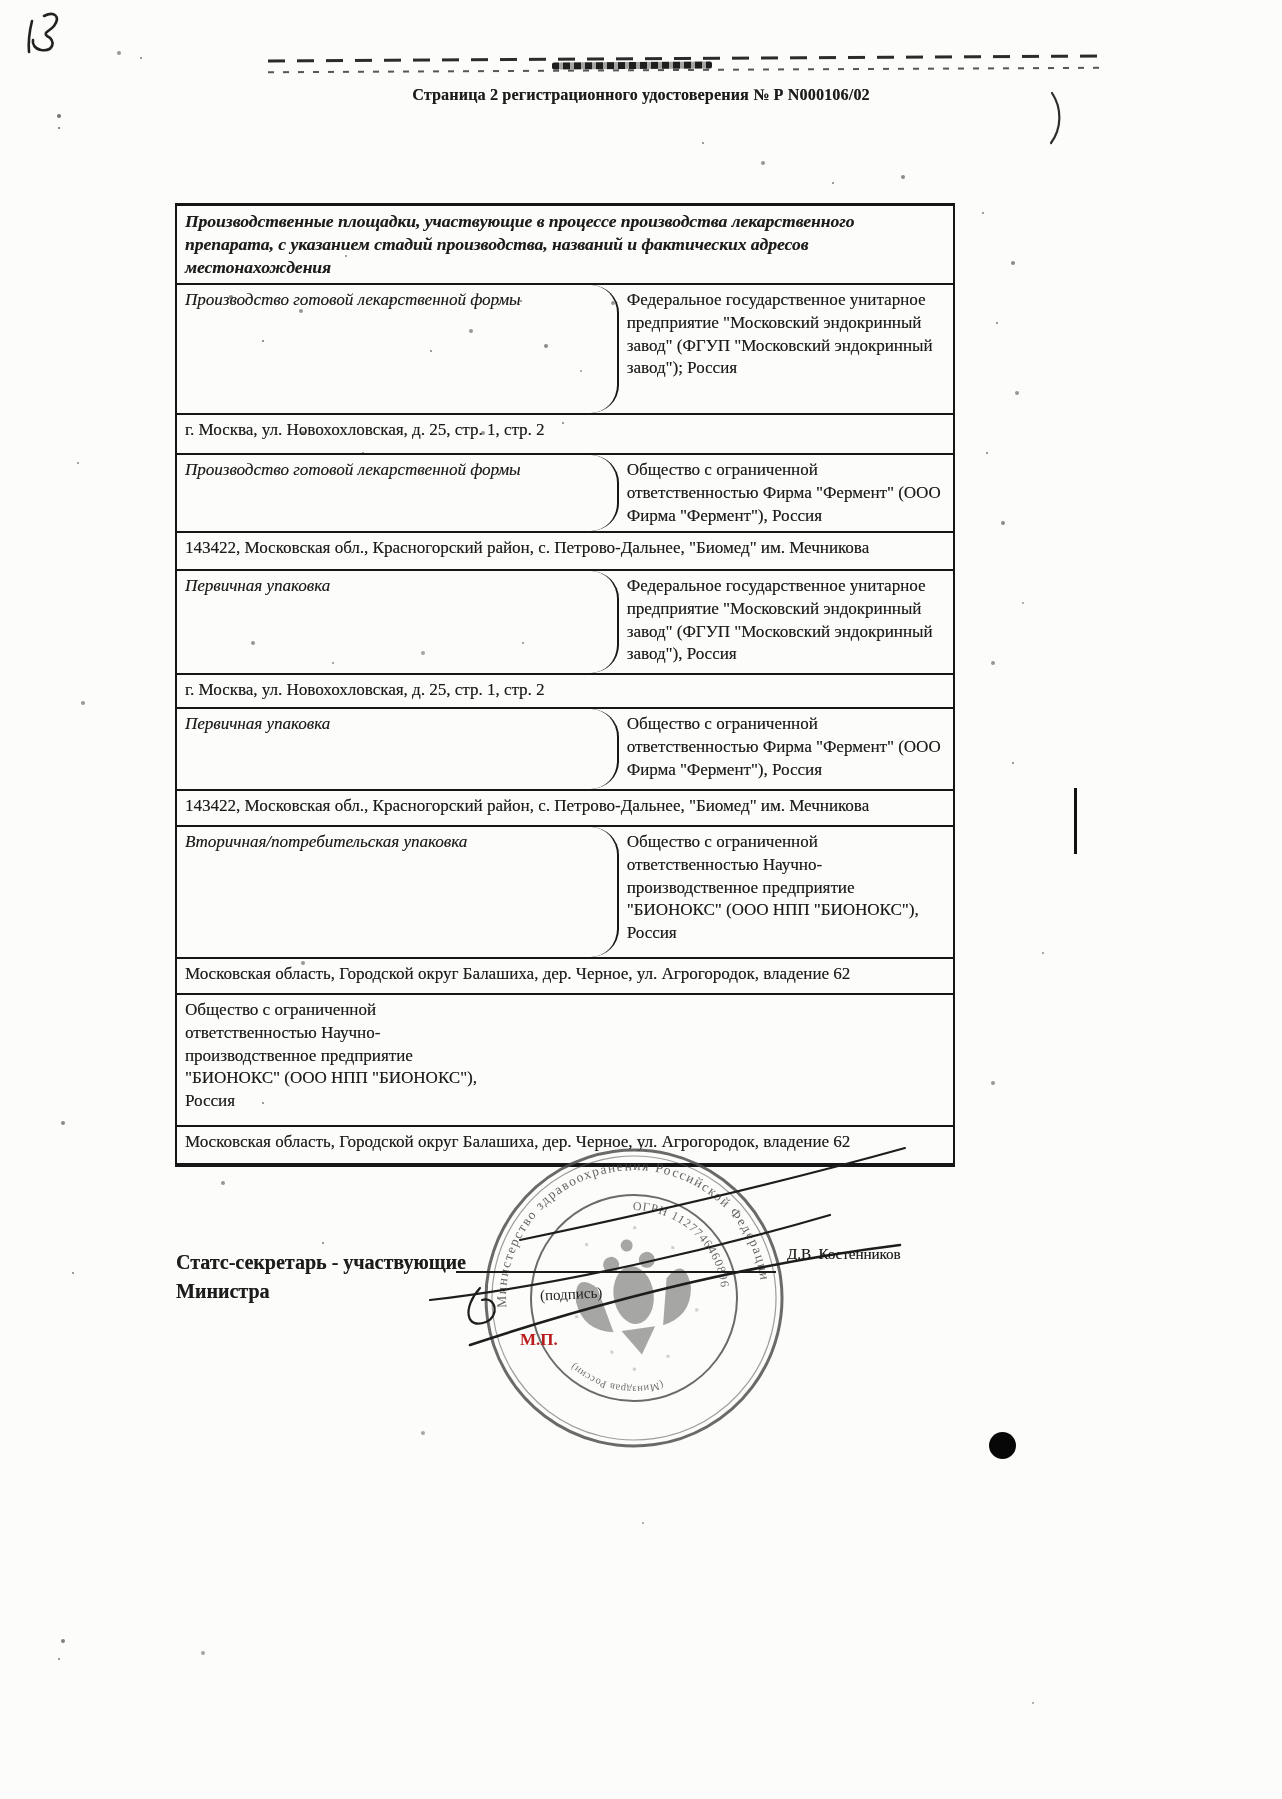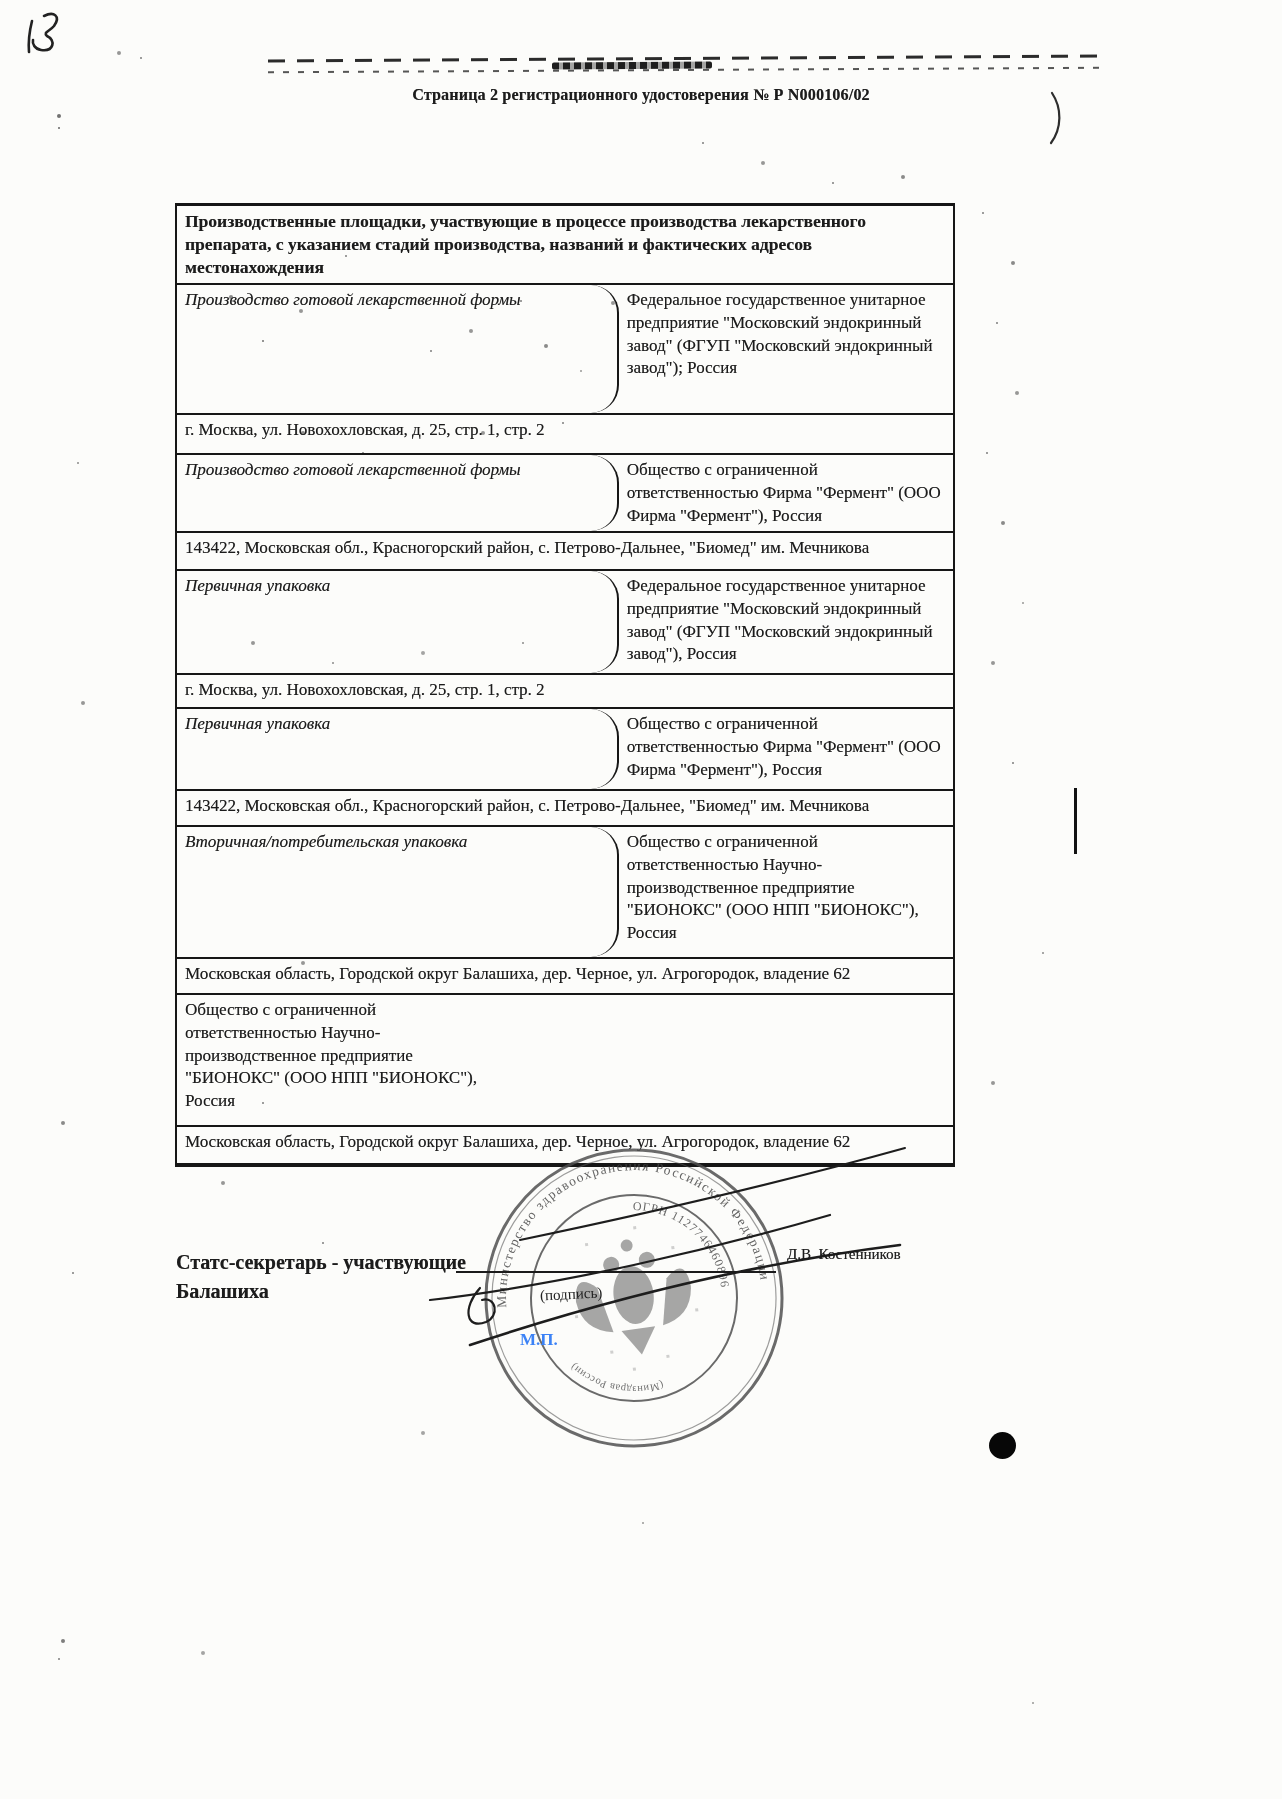--- a/index.html
+++ b/index.html
@@ -21,39 +21,39 @@
   
   .prod-table{
     position:absolute;left:175px;top:203px;width:780px;
     border:2px solid #161616;border-top-width:3px;
     box-sizing:border-box;
     text-shadow:.2px .2px .35px rgba(20,20,20,.5);
   }
   .trow{display:flex;border-bottom:2px solid #161616;box-sizing:border-box;}
   .trow:last-child{border-bottom:2px solid #161616;}
   .cell{padding:4px 9px 4px 8px;box-sizing:border-box;font-size:17px;line-height:1.33;}
-  .thead-cell{font-weight:bold;font-size:17.5px;line-height:1.32;padding-right:46px;}
+  .thead-cell{font-weight:bold;font-size:17.5px;line-height:1.32;padding-right:46px;font-style:italic;}
   .stage{width:444px;font-style:italic;border-right:2px solid #161616;border-radius:28px;}
   .company{width:336px;}
   .address{width:100%;}
   
   .sig-title{
     position:absolute;left:176px;top:1248px;width:310px;
     font-size:20px;font-weight:bold;line-height:1.45;
     text-shadow:.2px .2px .4px rgba(20,20,20,.55);
   }
   .sig-name{
     position:absolute;left:755px;top:1246px;
     font-size:15px;font-weight:normal;
     text-shadow:.2px .2px .4px rgba(20,20,20,.55);
     margin-left:32px;
   }
   .sig-line{position:absolute;left:456px;top:1271px;width:320px;height:2px;background:#1b1b1b;}
   .sig-podpis{position:absolute;left:540px;top:1286px;font-size:15px;transform:rotate(-3deg);color:#222;}
-  .sig-mp{position:absolute;left:520px;top:1330px;font-size:17px;font-weight:600;color:#3b82f6;}
+  .sig-mp{position:absolute;left:520px;top:1330px;font-size:17px;font-weight:600;color:#b91c1c;}
   .stamp-wrap{position:absolute;left:483px;top:1147px;width:302px;height:302px;opacity:.84;}
   .pen-strokes{position:absolute;left:410px;top:1030px;width:580px;height:340px;}
   
   .noise-line-1{position:absolute;left:268px;top:57px;width:835px;height:3px;
     background:repeating-linear-gradient(90deg,#2b2b2b 0 17px,transparent 17px 29px);
     transform:rotate(-.35deg);}
   .noise-line-2{position:absolute;left:268px;top:69px;width:835px;height:2px;
     background:repeating-linear-gradient(90deg,rgba(30,30,30,.75) 0 6px,transparent 6px 15px);
     transform:rotate(-.3deg);}
   .noise-blob{position:absolute;left:552px;top:62px;width:160px;height:7px;
@@ -210,21 +210,21 @@
       <path d="M 60,315 C 180,275 330,235 490,215" stroke-width="2.6"></path>
       <path d="M 20,270 C 150,255 300,220 420,185" stroke-width="2.2"></path>
       <path d="M 110,210 C 230,185 380,150 495,118" stroke-width="2"></path>
       <path d="M 70,258 c -18,20 -14,42 6,34 c 14,-6 10,-26 -4,-22" stroke-width="2.2"></path>
     </g>
   </svg>
 
   <div class="sig-line"></div>
   <div class="sig-title">
     <span>Статс-секретарь - участвующие</span><br>
-    <span>Балашиха</span>
+    <span>Министра</span>
   </div>
   <div class="sig-podpis">(подпись)</div>
   <div class="sig-mp">М.П.</div>
   <div class="sig-name">Д.В. Костенников</div>
 
   <div class="black-dot"></div>
 
 </div>
 
 </body></html>

